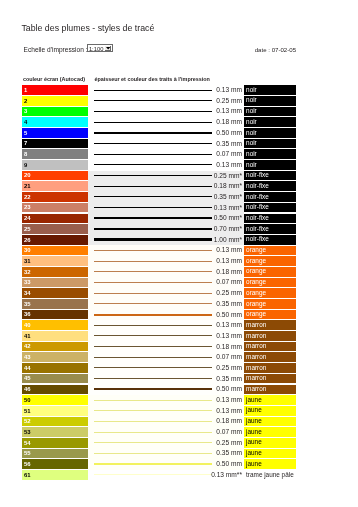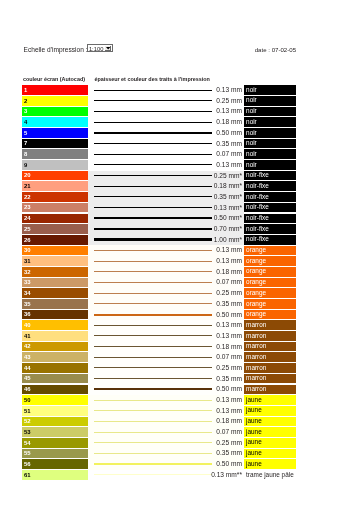--- a/index.html
+++ b/index.html
@@ -40,20 +40,21 @@
       font-size:6.6px;color:#231f20;text-align:right;line-height:10.69px;white-space:nowrap;}
   .nm{position:absolute;left:222px;top:0.2px;width:52px;height:9.6px;}
   .nm u{position:absolute;left:0;top:0;right:0;bottom:0;text-decoration:none;}
   .nm s{position:absolute;left:2.1px;top:1.5px;font-size:6.4px;line-height:6.8px;
         text-decoration:none;white-space:nowrap;}
 </style>
 </head>
 <body>
 
 <div class="page">
+  <div class="title">Table des plumes - styles de tracé</div>
 
   <div class="scale-row">
     <span class="scale-label">Echelle d'impression :</span>
     <span class="combo">
       <span class="val">1:100</span>
       <span class="btn">
           <svg viewBox="0 0 42 26" preserveAspectRatio="none">
             <path d="M0 0 L42 0 L21 26 Z" fill="#000000"></path>
           </svg>
         </span>

